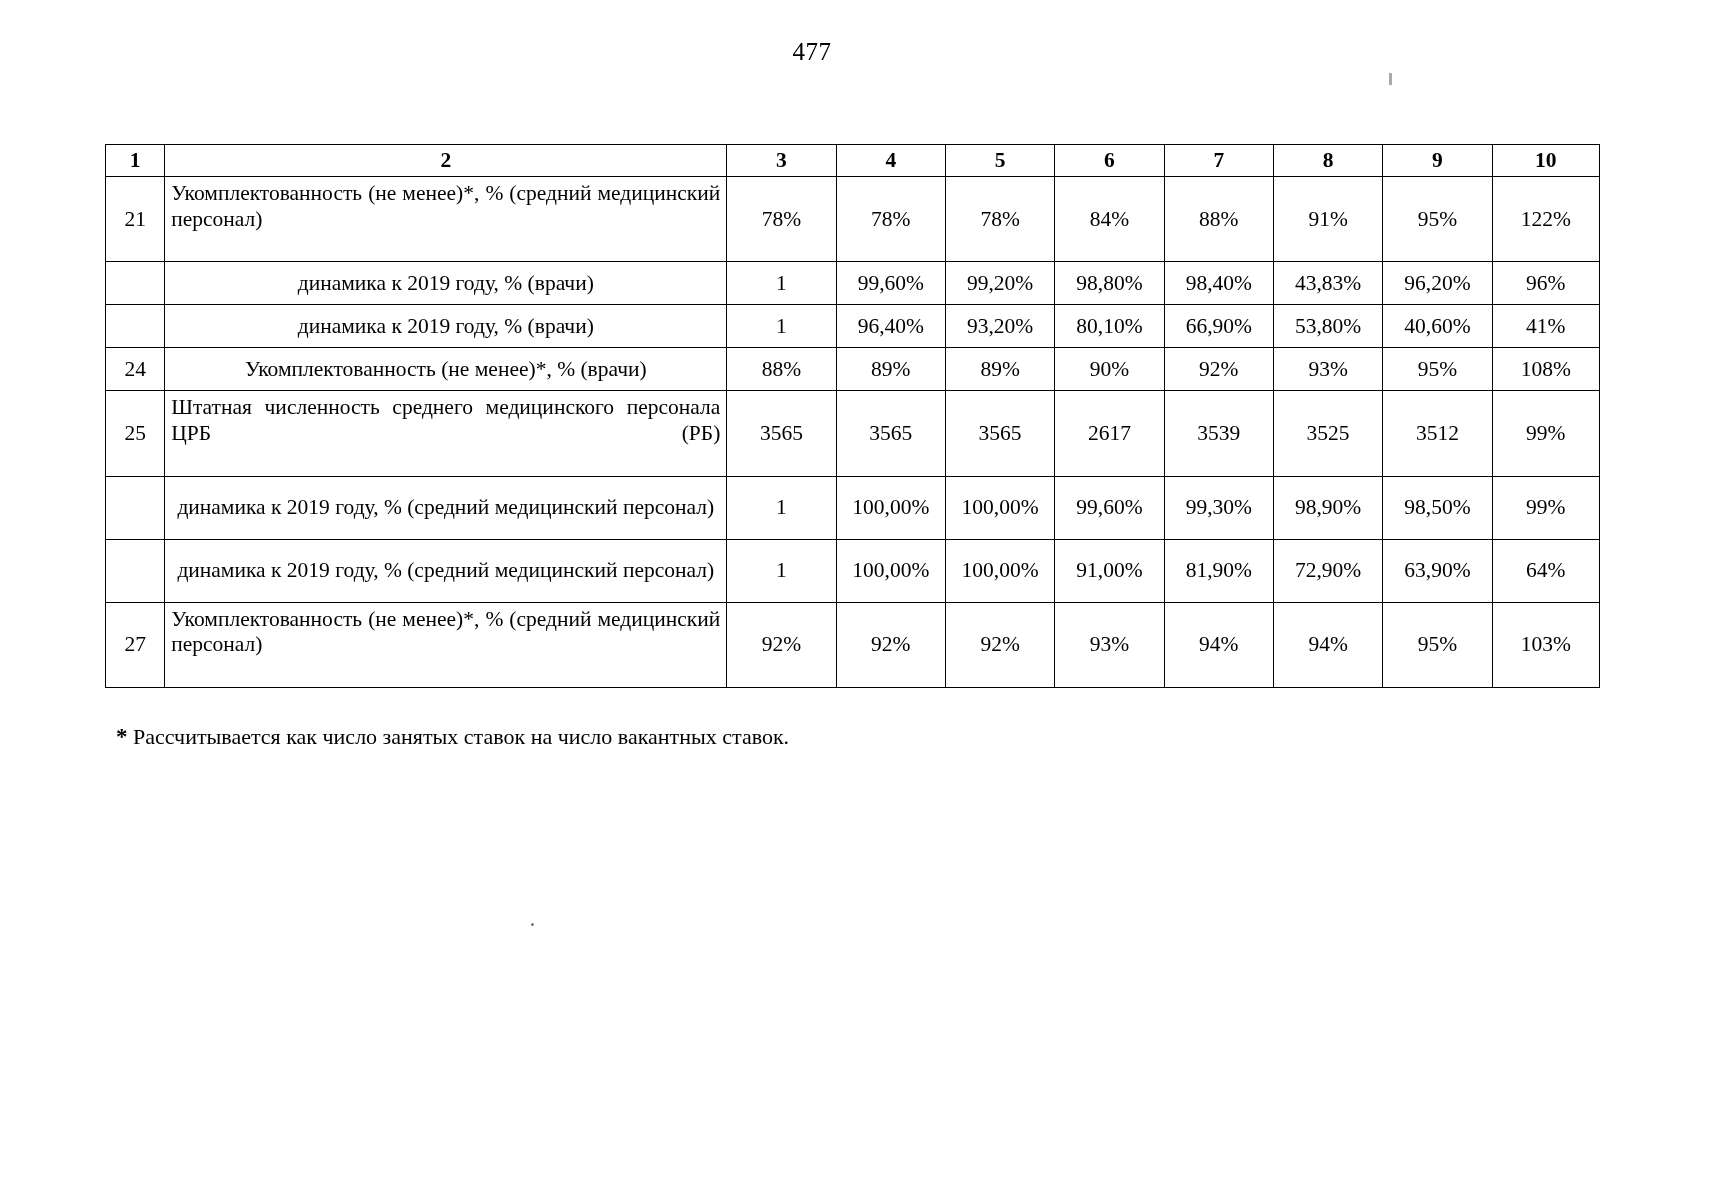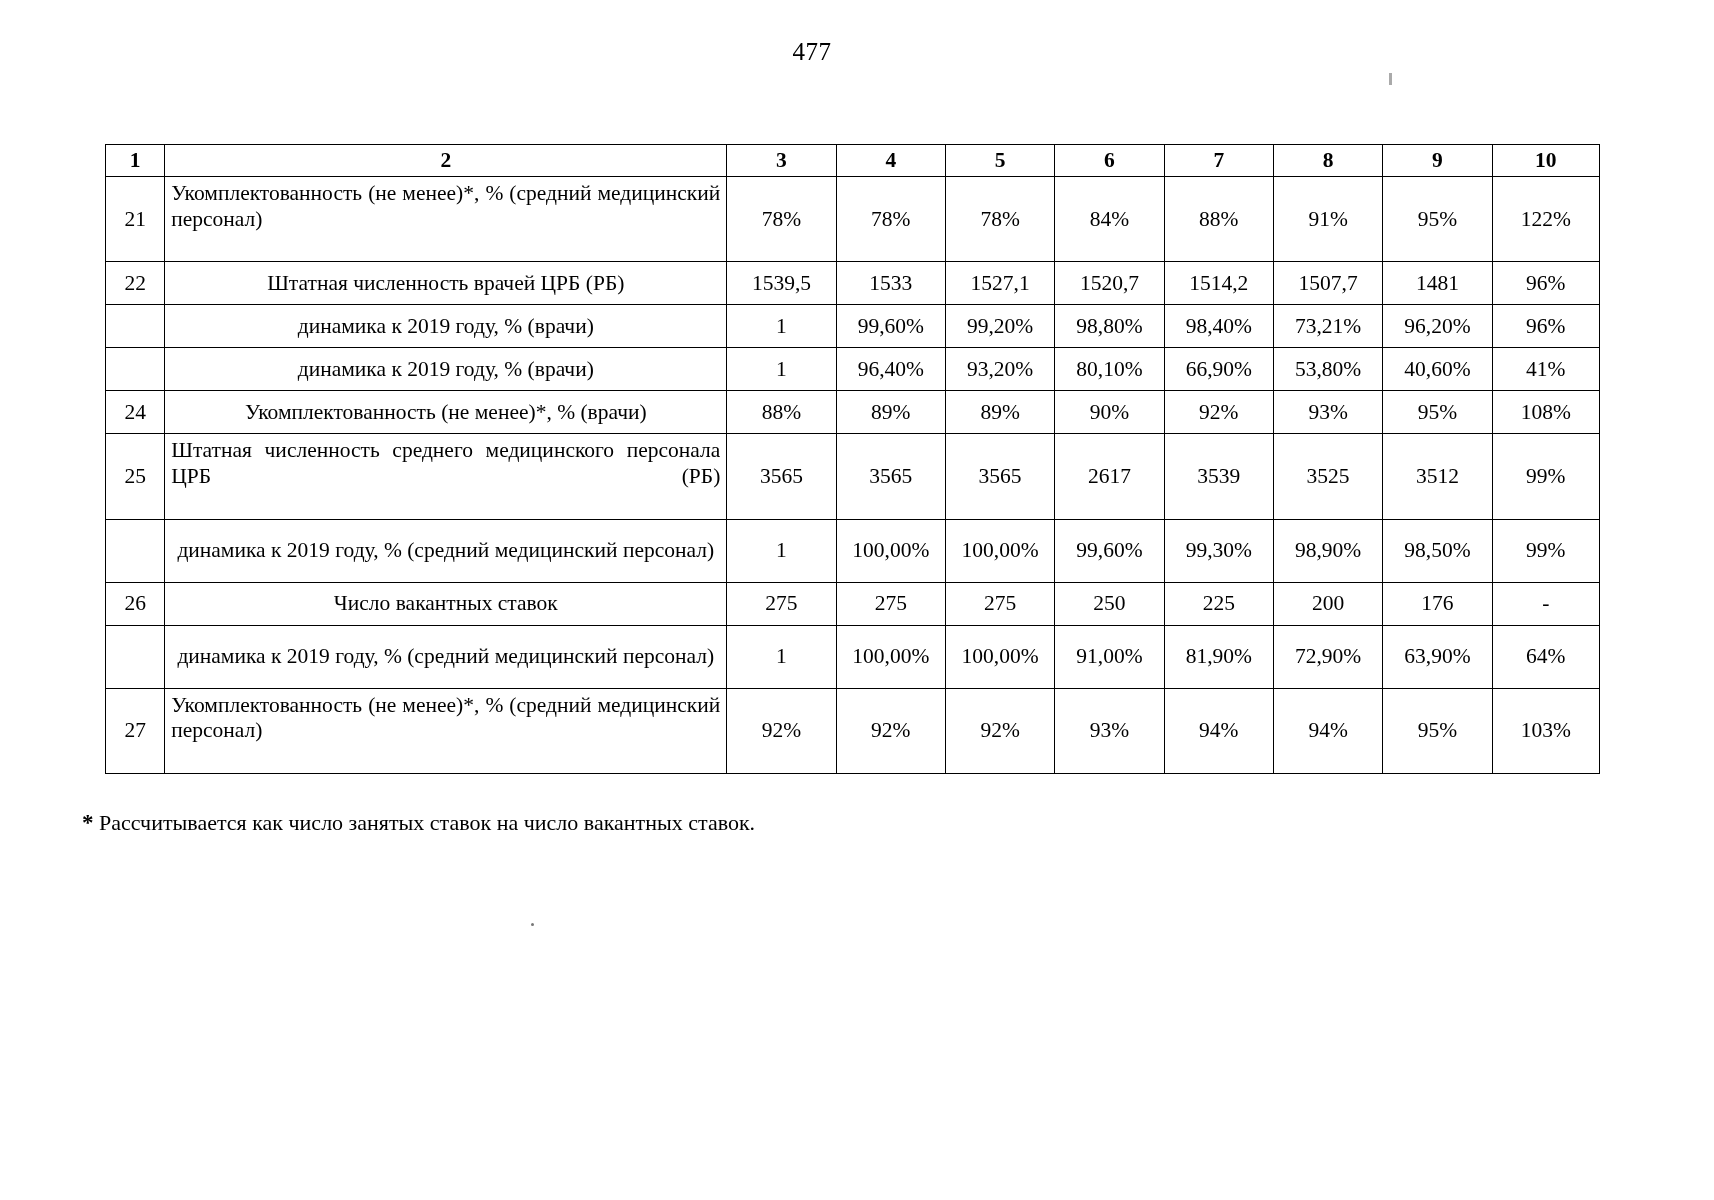--- a/index.html
+++ b/index.html
@@ -78,21 +78,21 @@
     width: 115px;
   }
   tr.tall td {
     height: 54px;
   }
   tr.single td {
     height: 34px;
   }
   .footnote {
     margin-top: 36px;
-    margin-left: 82px;
+    margin-left: 116px;
     font-size: 22px;
   }
   .footnote .star {
     font-weight: bold;
     font-size: 23px;
   }
   .dot {
     position: absolute;
     left: 531px;
     top: 885px;
@@ -151,42 +151,30 @@
           <td class="data">78%</td>
           <td class="data">78%</td>
           <td class="data">78%</td>
           <td class="data">84%</td>
           <td class="data">88%</td>
           <td class="data">91%</td>
           <td class="data">95%</td>
           <td class="data-wide">122%</td>
         </tr>
 
-        <tr class="single">
-          <td class="col-num">22</td>
-          <td class="col-label">Штатная численность врачей ЦРБ (РБ)</td>
-          <td class="data">1539,5</td>
-          <td class="data">1533</td>
-          <td class="data">1527,1</td>
-          <td class="data">1520,7</td>
-          <td class="data">1514,2</td>
-          <td class="data">1507,7</td>
-          <td class="data">1481</td>
-          <td class="data-wide">96%</td>
-        </tr>
 
         <tr class="single">
           <td class="col-num"></td>
           <td class="col-label">динамика к 2019 году, % (врачи)</td>
           <td class="data">1</td>
           <td class="data">99,60%</td>
           <td class="data">99,20%</td>
           <td class="data">98,80%</td>
           <td class="data">98,40%</td>
-          <td class="data">73,21%</td>
+          <td class="data">43,83%</td>
           <td class="data">96,20%</td>
           <td class="data-wide">96%</td>
         </tr>
 
 
         <tr class="single">
           <td class="col-num"></td>
           <td class="col-label">динамика к 2019 году, % (врачи)</td>
           <td class="data">1</td>
           <td class="data">96,40%</td>
@@ -230,32 +218,20 @@
           <td class="data">1</td>
           <td class="data">100,00%</td>
           <td class="data">100,00%</td>
           <td class="data">99,60%</td>
           <td class="data">99,30%</td>
           <td class="data">98,90%</td>
           <td class="data">98,50%</td>
           <td class="data-wide">99%</td>
         </tr>
 
-        <tr class="single">
-          <td class="col-num">26</td>
-          <td class="col-label">Число вакантных ставок</td>
-          <td class="data">275</td>
-          <td class="data">275</td>
-          <td class="data">275</td>
-          <td class="data">250</td>
-          <td class="data">225</td>
-          <td class="data">200</td>
-          <td class="data">176</td>
-          <td class="data-wide">-</td>
-        </tr>
 
         <tr class="tall">
           <td class="col-num"></td>
           <td class="col-label">динамика к 2019 году, % (средний медицинский персонал)</td>
           <td class="data">1</td>
           <td class="data">100,00%</td>
           <td class="data">100,00%</td>
           <td class="data">91,00%</td>
           <td class="data">81,90%</td>
           <td class="data">72,90%</td>

